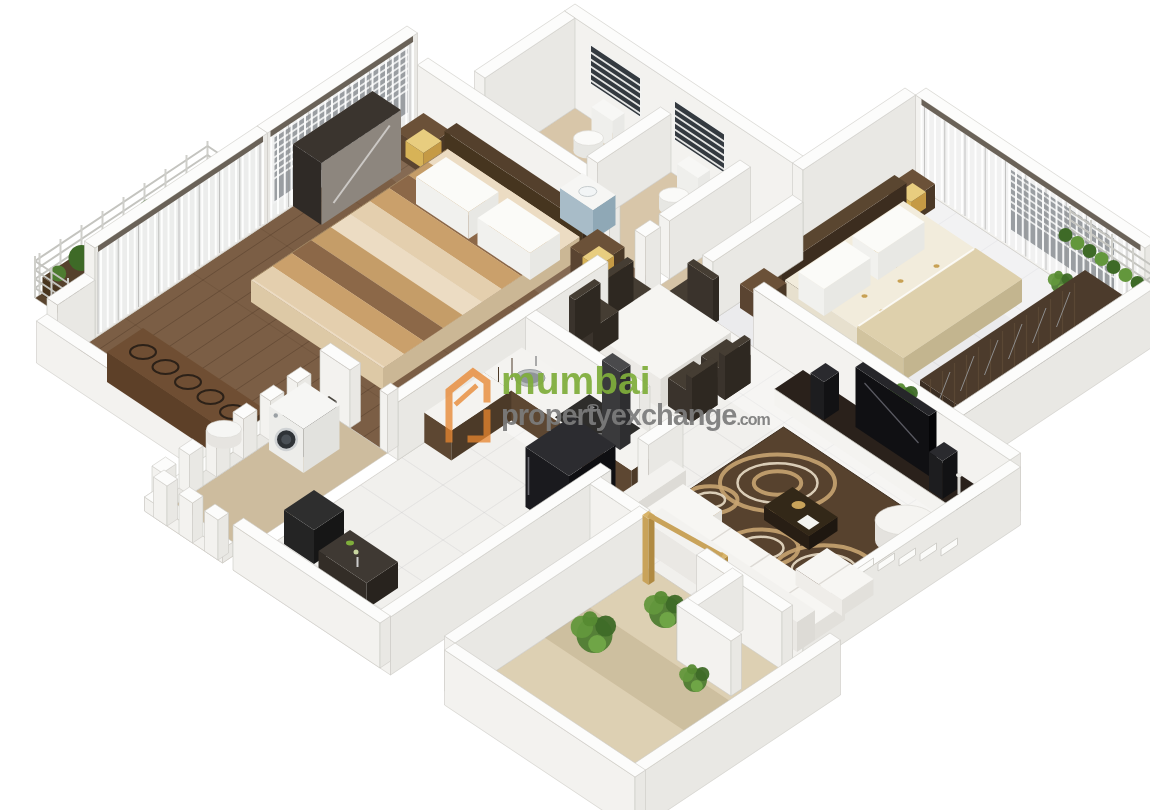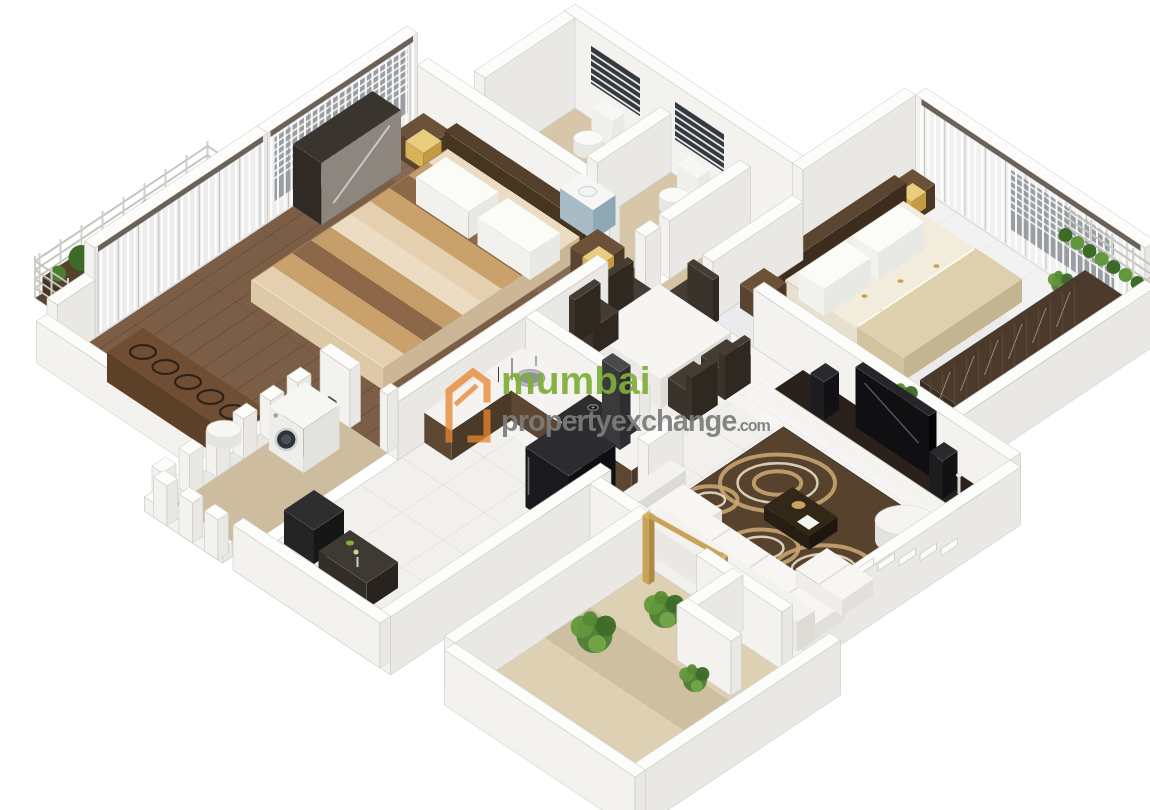--- a/index.html
+++ b/index.html
@@ -5,21 +5,21 @@
   html,body{margin:0;padding:0;background:#ffffff;}
   #stage{position:relative;width:1150px;height:810px;background:#ffffff;overflow:hidden;
          font-family:"Liberation Sans",sans-serif;}
   #scene{position:absolute;left:0;top:0;}
   
   #watermark{position:absolute;left:441px;top:357px;display:flex;align-items:flex-start;
              gap:8px;opacity:0.93;pointer-events:none;}
   #wm-icon{flex:0 0 auto;margin-top:8px;opacity:0.82;}
   .wm-text{display:flex;flex-direction:column;line-height:1;}
   .wm-line1{font-size:39px;font-weight:bold;letter-spacing:0px;margin-top:4px;}
-  .wm-line2{font-size:29px;font-weight:bold;letter-spacing:-1px;margin-top:7px;}
+  .wm-line2{font-size:29px;font-weight:bold;letter-spacing:-1px;margin-top:1px;}
   .wm-tld{font-size:16px;font-weight:bold;}
 </style>
 </head>
 <body>
 
 <div id="stage">
   <svg id="scene" width="1150" height="810" viewBox="0 0 1150 810">
       <defs>
         <clipPath id="c-fl-bath1">
           <polygon points="575.0,108.0 660.5,165.0 570.5,225.0 485.0,168.0"></polygon>

